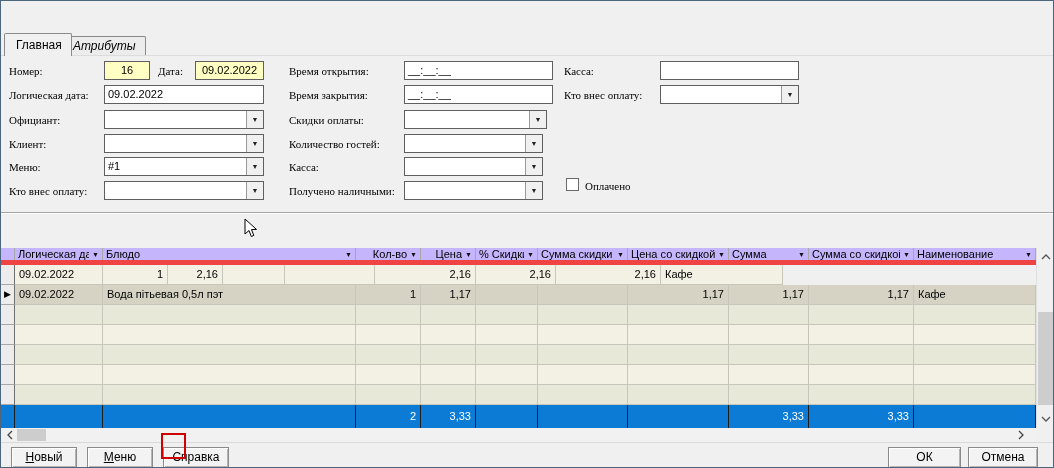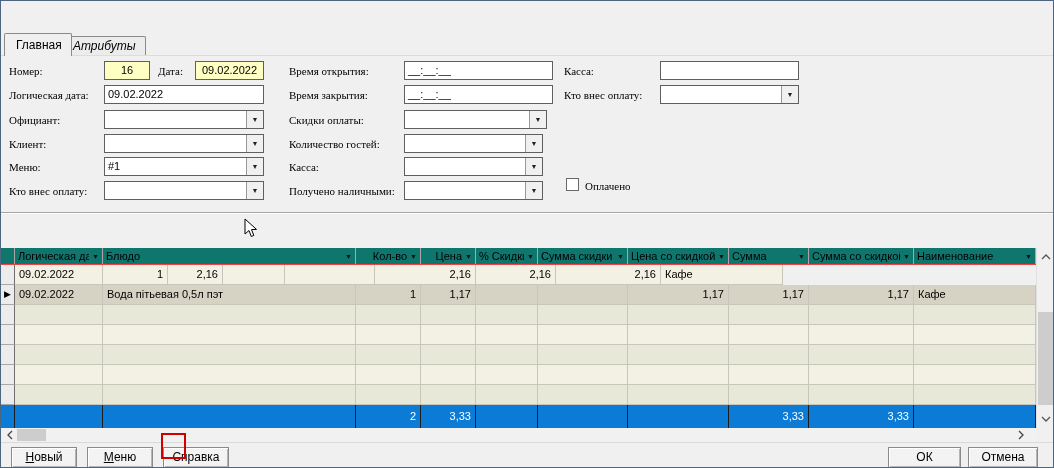--- a/index.html
+++ b/index.html
@@ -48,21 +48,21 @@
   .tb-label { margin-left:5px; font-size:12px; }
   .tb-letter { font-family:"Liberation Serif","DejaVu Serif",serif; font-weight:bold;
                color:#2b2b85; font-size:17px; }
   .vsep { position:absolute; left:120px; top:220px; width:2px; height:22px;
           border-left:1px solid #a5a5a5; border-right:1px solid #fff; }
   .red-box { position:absolute; left:160px; top:219px; width:25px; height:26px;
              border:2px solid #cf0000; z-index:5; }
 
   
   .grid { position:absolute; left:0; top:247px; width:1035px; }
-  .ghead { display:flex; height:17px; background:#0f766e; border-bottom:1px solid #ef4444; }
+  .ghead { display:flex; height:17px; background:#c4b5fd; border-bottom:5px solid #ef4444; }
   .hcell { flex-shrink:0; display:flex; align-items:center; padding:0 3px; overflow:hidden;
            white-space:nowrap; border-right:1px solid #a8a8a8; }
   .hcell .hl { overflow:hidden; }
   .hcell .sp { flex:1; }
   .hcell.end { justify-content:flex-end; }
   .arr { font-size:7px; margin-left:3px; color:#111; }
   .grow { display:flex; height:20px; }
   .gcell { flex-shrink:0; border-right:1px solid #c6c6ba; border-bottom:1px solid #c6c6ba;
            overflow:hidden; white-space:nowrap; padding:0 4px; line-height:19px; }
   .sel-cell { background:#ececec; border-right:1px solid #6f6f6f; padding:0; text-align:center;

